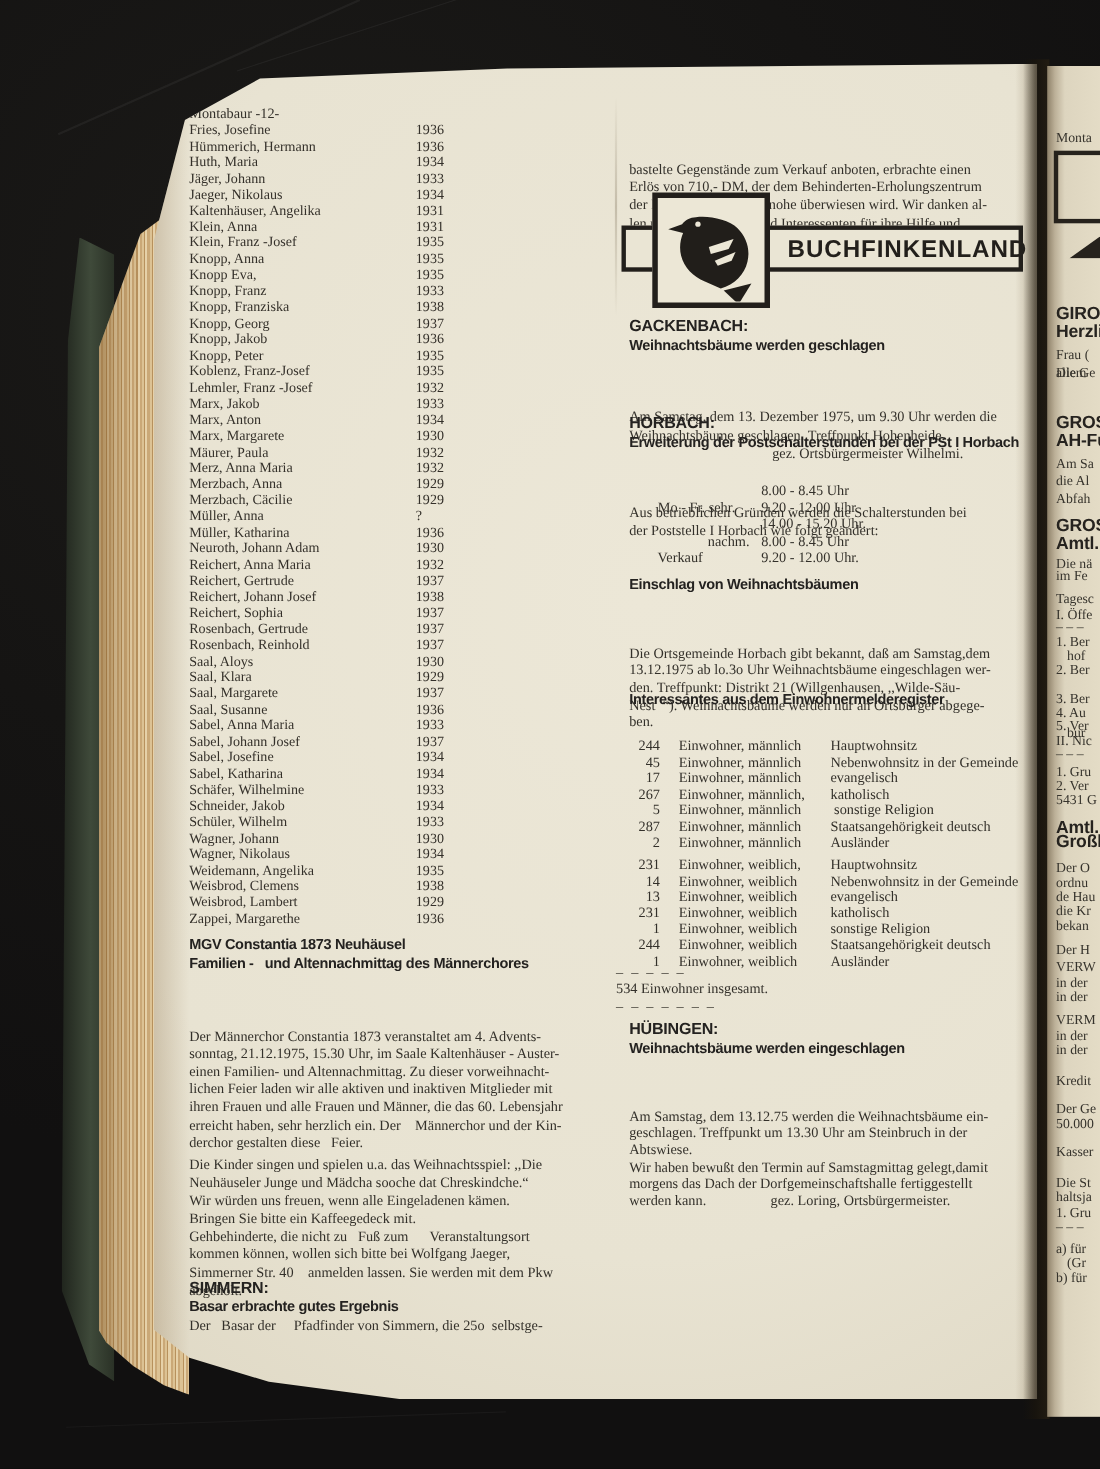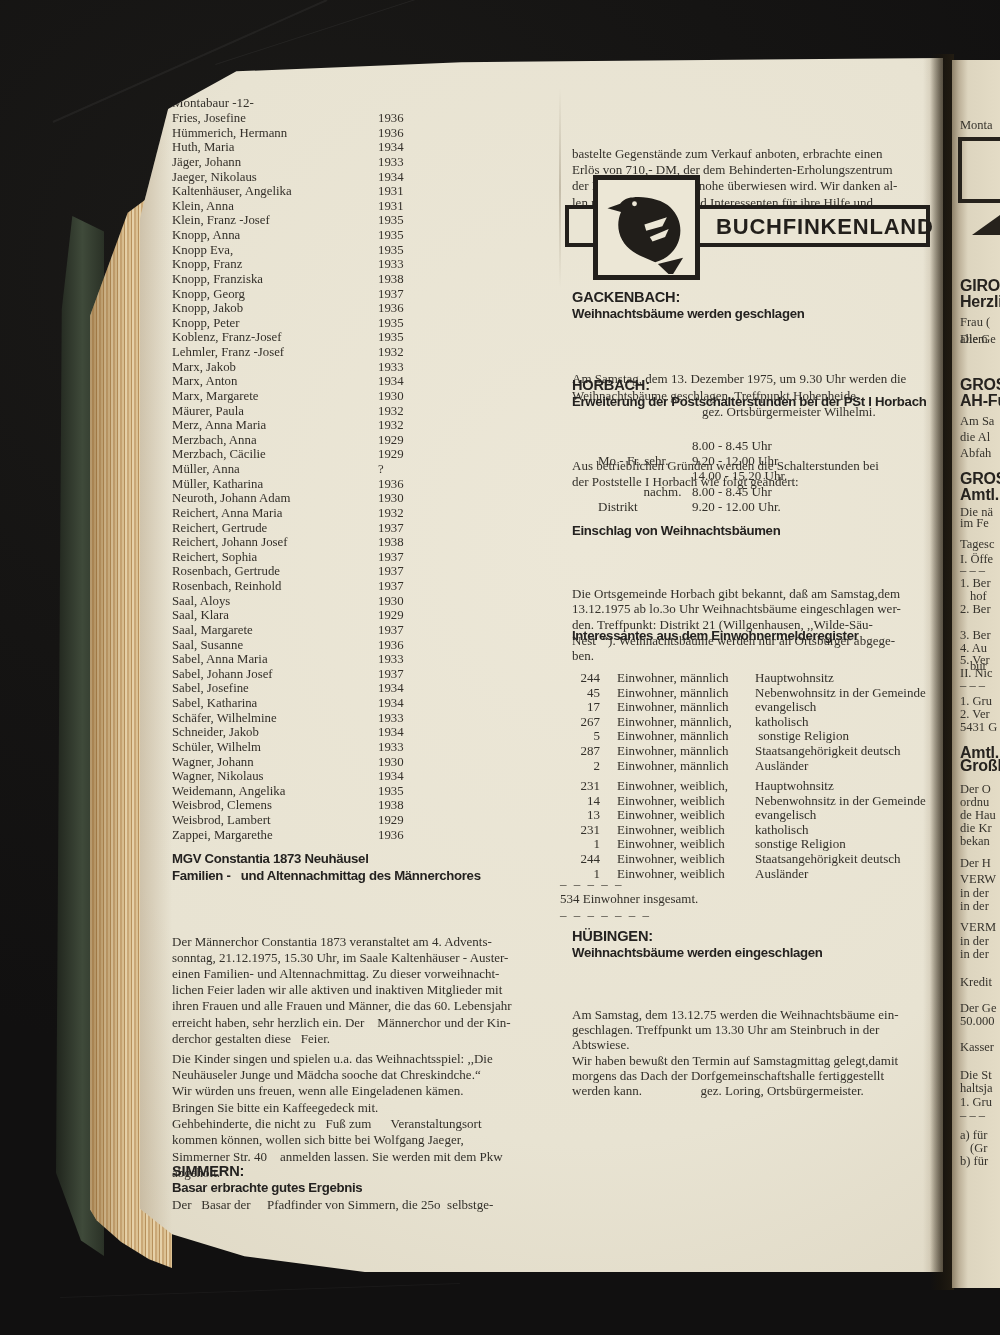--- a/index.html
+++ b/index.html
@@ -360,21 +360,21 @@
       </div>
         <div class="s-row">
         <span class="s-lab"></span>
         <span class="s-time">9.20 - 12.00 Uhr</span>
       </div>
         <div class="s-row">
         <span class="s-lab">              nachm.</span>
         <span class="s-time">14.00 - 15.20 Uhr.</span>
       </div>
         <div class="s-row">
-        <span class="s-lab">Distrikt</span>
+        <span class="s-lab">Verkauf</span>
         <span class="s-time">8.00 - 8.45 Uhr</span>
       </div>
         <div class="s-row">
         <span class="s-lab"></span>
         <span class="s-time">9.20 - 12.00 Uhr.</span>
       </div>
       </div>
 
     <div class="t hd eins-hd">Einschlag von Weihnachtsbäumen</div>
     <div class="lines eins-lines">

